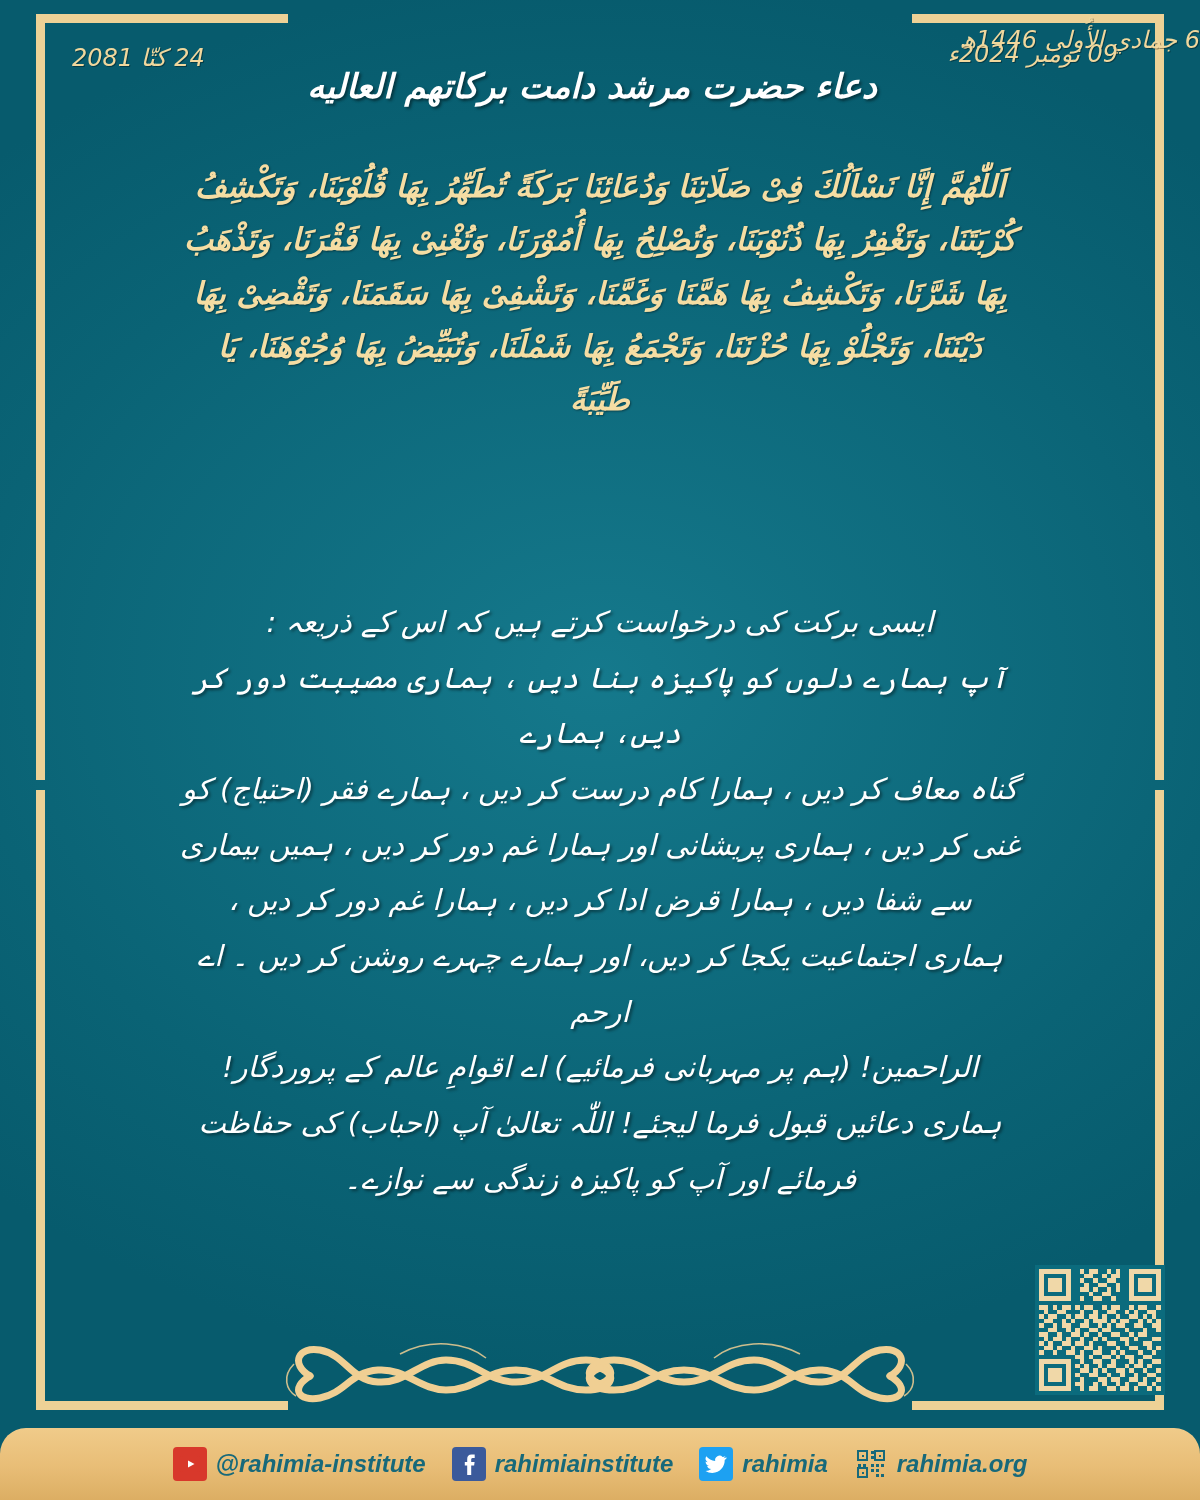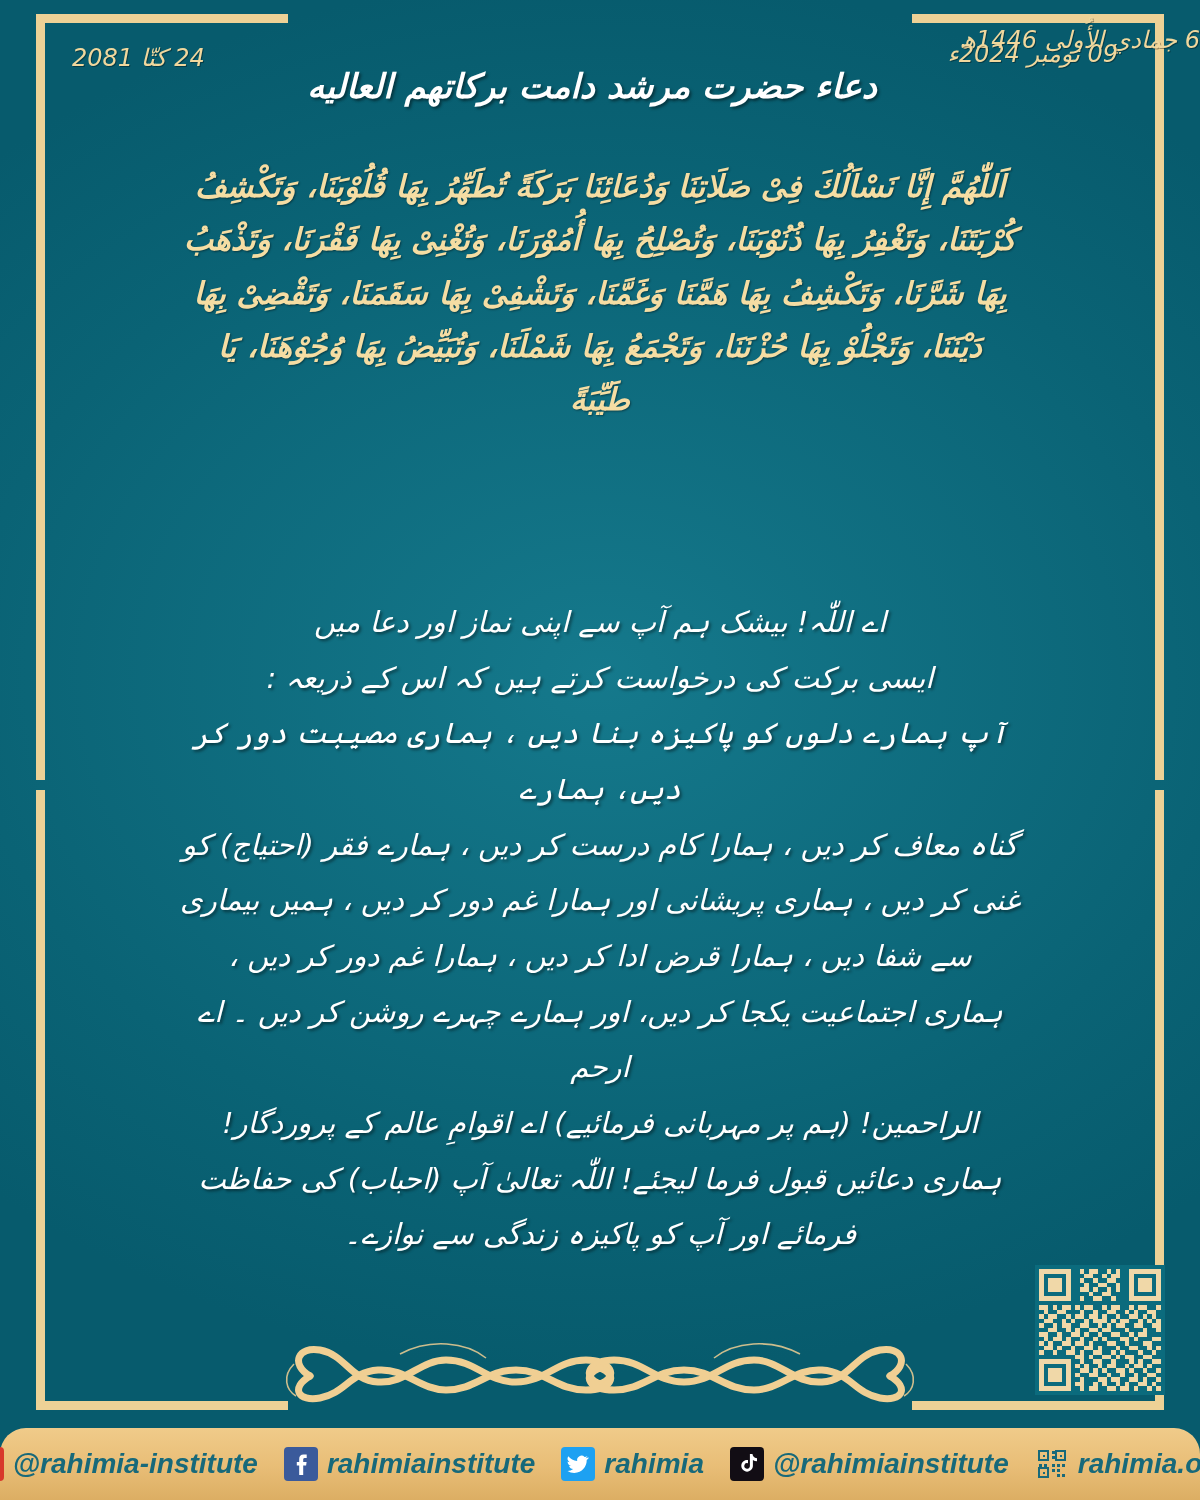--- a/index.html
+++ b/index.html
@@ -89,21 +89,21 @@
     display:flex;align-items:center;justify-content:center;
     flex:0 0 auto;
   }
   .sicon svg{display:block;}
   .yt{background:#d8382b;}
   .fb{background:#3b5a9b;}
   .tw{background:#1da1f2;}
   .tk{background:#120d14;}
   .web{background:transparent;}
   .slabel{
-    color:#17697a;font-size:28px;font-weight:bold;
+    color:#17697a;font-size:24px;font-weight:bold;
     font-family:"Liberation Sans",sans-serif;white-space:nowrap;
   }
 </style>
 </head>
 <body>
 
 <div class="poster">
 
   <div class="fr fr-top-left"></div>
   <div class="fr fr-top-right"></div>
@@ -124,21 +124,20 @@
 
   <div class="arabic">
     <div>اَللّٰهُمَّ إِنَّا نَسْاَلُكَ فِىْ صَلَاتِنَا وَدُعَائِنَا بَرَكَةً تُطَهِّرُ بِهَا قُلُوْبَنَا، وَتَكْشِفُ</div>
     <div>كُرْبَتَنَا، وَتَغْفِرُ بِهَا ذُنُوْبَنَا، وَتُصْلِحُ بِهَا أُمُوْرَنَا، وَتُغْنِىْ بِهَا فَقْرَنَا، وَتَذْهَبُ</div>
     <div>بِهَا شَرَّنَا، وَتَكْشِفُ بِهَا هَمَّنَا وَغَمَّنَا، وَتَشْفِىْ بِهَا سَقَمَنَا، وَتَقْضِىْ بِهَا</div>
     <div>دَيْنَنَا، وَتَجْلُوْ بِهَا حُزْنَنَا، وَتَجْمَعُ بِهَا شَمْلَنَا، وَتُبَيِّضُ بِهَا وُجُوْهَنَا، يَا</div>
     <div>طَيِّبَةً</div>
   </div>
 
   <div class="urdu">
-    <div>اے اللّٰہ! بیشک ہم آپ سے اپنی نماز اور دعا میں</div>
     <div>ایسی برکت کی درخواست کرتے ہیں کہ اس کے ذریعہ :</div>
     <div>آپ ہمارے دلوں کو پاکیزہ بنا دیں ، ہماری مصیبت دور کر دیں، ہمارے</div>
     <div>گناہ معاف کر دیں ، ہمارا کام درست کر دیں ، ہمارے فقر (احتیاج) کو</div>
     <div>غنی کر دیں ، ہماری پریشانی اور ہمارا غم دور کر دیں ، ہمیں بیماری</div>
     <div>سے شفا دیں ، ہمارا قرض ادا کر دیں ، ہمارا غم دور کر دیں ،</div>
     <div>ہماری اجتماعیت یکجا کر دیں، اور ہمارے چہرے روشن کر دیں ۔ اے ارحم</div>
     <div>الراحمین! (ہم پر مہربانی فرمائیے) اے اقوامِ عالم کے پروردگار!</div>
     <div>ہماری دعائیں قبول فرما لیجئے! اللّٰہ تعالیٰ آپ (احباب) کی حفاظت</div>
     <div>فرمائے اور آپ کو پاکیزہ زندگی سے نوازے۔</div>
   </div>
@@ -379,28 +378,20 @@
 
     <div class="social">
       <span class="sicon tw">
         <svg width="24" height="20" viewBox="0 0 24 20">
             <path d="M22 3.6c-.8.35-1.6.58-2.5.7.9-.54 1.6-1.4 1.9-2.4-.85.5-1.8.87-2.8 1.07A4.35 4.35 0 0 0 11.2 6.9c-3.6-.18-6.8-1.9-8.95-4.55a4.4 4.4 0 0 0 1.35 5.82c-.72-.02-1.4-.22-2-.55v.05c0 2.1 1.5 3.86 3.5 4.26-.65.18-1.35.2-2 .08a4.37 4.37 0 0 0 4.07 3.03A8.75 8.75 0 0 1 1.5 16.9 12.3 12.3 0 0 0 8.3 18.9c8 0 12.4-6.65 12.4-12.4v-.57c.85-.6 1.6-1.4 2.2-2.3z" fill="#ffffff"></path>
           </svg>
       </span>
       <span class="slabel">rahimia</span>
     </div>
 
-    <div class="social">
-      <span class="sicon tk">
-        <svg width="34" height="34" viewBox="0 0 34 34">
-            <path d="M19.6 7h2.9c.2 1.6 1.1 3 2.5 3.7.6.3 1.3.5 2 .5v3c-1.5 0-2.9-.45-4.1-1.25v5.9c0 3.2-2.6 5.8-5.8 5.8s-5.8-2.6-5.8-5.8 2.6-5.8 5.8-5.8c.3 0 .6.02.9.07v3.1a2.8 2.8 0 1 0 1.9 2.65V7z" fill="#ffffff"></path>
-          </svg>
-      </span>
-      <span class="slabel">@rahimiainstitute</span>
-    </div>
 
     <div class="social">
       <span class="sicon web">
         <svg width="32" height="32" viewBox="0 0 32 32" shape-rendering="crispEdges">
           <g fill="none" stroke="#17697a" stroke-width="2.4">
             <rect x="3" y="3" width="9" height="9"></rect>
               <rect x="20" y="3" width="9" height="9"></rect>
             <rect x="3" y="20" width="9" height="9"></rect>
           </g>
           <g fill="#17697a">

